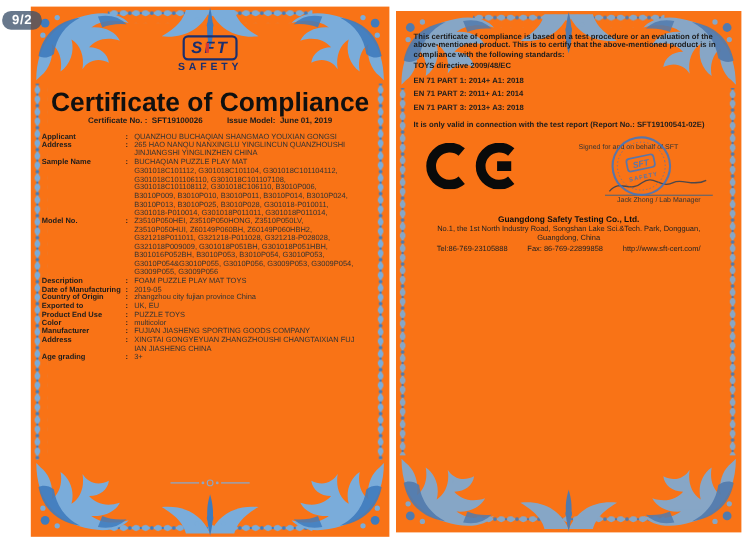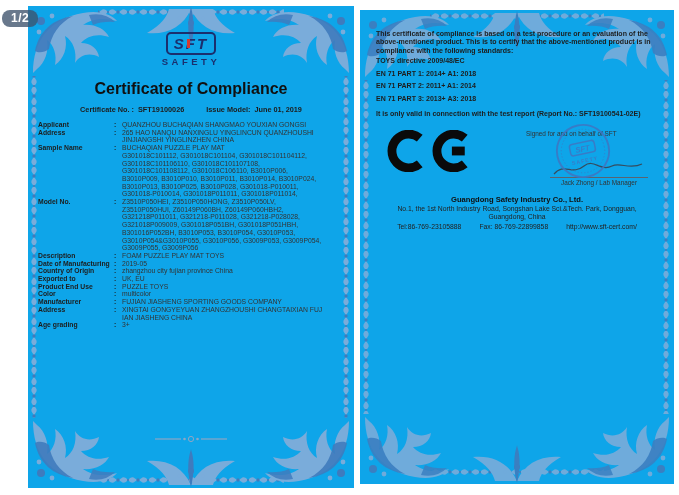--- a/index.html
+++ b/index.html
@@ -1,41 +1,41 @@
 <!DOCTYPE html>
 <html><head>
 <meta charset="utf-8">
 <style>
   html,body{margin:0;padding:0;}
   body{
     width:679px;height:495px;position:relative;overflow:hidden;
     background:#ffffff;font-family:"Liberation Sans",sans-serif;
     -webkit-font-smoothing:antialiased;
   }
-  .page{position:absolute;background:#0ea5e9;}
+  .page{position:absolute;background:#f97316;}
   #page-left{left:28px;top:6px;width:326px;height:482px;}
   #page-right{left:360px;top:10px;width:314px;height:474px;}
   .border-art{position:absolute;inset:0;width:100%;height:100%;pointer-events:none;}
 
   
   .page-badge{
     position:absolute;left:2px;top:10px;z-index:20;
     background:rgba(62,82,108,0.78);color:#fff;
     border-radius:8px;padding:1px 9px 2px 9px;
     font-size:12px;font-weight:bold;letter-spacing:0.5px;
   }
 
   
   .lp-logo{position:absolute;top:26px;left:0;right:0;display:flex;flex-direction:column;align-items:center;z-index:2;}
   .logo-box{position:relative;border:2.5px solid #1b2f6e;border-radius:5px;padding:0 6px;
             font-size:15px;font-weight:bold;font-style:italic;color:#1b2f6e;letter-spacing:2px;line-height:19px;}
   .logo-red{position:absolute;left:19px;top:5px;width:3.5px;height:9px;background:#d63a2f;}
   .logo-sub{margin-top:1px;font-size:9.5px;font-weight:bold;color:#1b2f6e;letter-spacing:3.5px;}
   .lp-title{position:absolute;top:74px;left:0;right:0;text-align:center;
-            font-size:16px;font-weight:bold;color:#101010;z-index:2;}
+            font-size:24px;font-weight:bold;color:#101010;z-index:2;}
   .lp-certline{position:absolute;top:99px;left:0;right:0;display:flex;justify-content:center;
                font-size:7.3px;font-weight:bold;color:#1d1d1d;z-index:2;}
   .lp-certline .gap{width:22px;}
   .lp-certline .sp{width:4px;}
   .lp-fields{position:absolute;top:115px;left:10px;right:10px;z-index:2;}
   .field-row{display:flex;align-items:flex-start;line-height:7.7px;}
   .f-label{width:76px;font-weight:bold;color:#1d1d1d;font-size:6.8px;flex-shrink:0;}
   .f-colon{width:8px;font-weight:bold;color:#1d1d1d;font-size:6.8px;flex-shrink:0;}
   .f-value{flex:1;color:#333;font-size:6.8px;white-space:pre-line;}
 
@@ -96,21 +96,21 @@
     <g id="dividerOrn">
       <rect x="-36" y="-0.6" width="26" height="1.2" fill="#8ea6c4"></rect>
       <rect x="10" y="-0.6" width="26" height="1.2" fill="#8ea6c4"></rect>
       <circle cx="0" cy="0" r="2.6" fill="none" stroke="#8ea6c4" stroke-width="1"></circle>
       <circle cx="-6.5" cy="0" r="1.3" fill="#8ea6c4"></circle>
       <circle cx="6.5" cy="0" r="1.3" fill="#8ea6c4"></circle>
     </g>
   </defs>
 </svg>
 
-<div class="page-badge">1/2</div>
+<div class="page-badge">9/2</div>
 
 <div class="page" id="page-left">
   <svg class="border-art" viewBox="0 0 326 482" preserveAspectRatio="none">
     <rect x="70" y="3" width="186" height="12" fill="url(#chainH)"></rect>
     <rect x="70" y="467" width="186" height="12" fill="url(#chainH)"></rect>
     <rect x="3" y="70" width="12" height="342" fill="url(#chainV)"></rect>
     <rect x="311" y="70" width="12" height="342" fill="url(#chainV)"></rect>
     <use href="#cornerFl" xlink:href="#cornerFl" transform="translate(3,3)"></use>
     <use href="#cornerFl" xlink:href="#cornerFl" transform="translate(323,3) scale(-1,1)"></use>
     <use href="#cornerFl" xlink:href="#cornerFl" transform="translate(3,479) scale(1,-1)"></use>
@@ -265,20 +265,20 @@
   <svg class="stamp" viewBox="0 0 60 60">
     <g transform="rotate(-12 30 30)">
       <circle cx="30" cy="30" r="27" stroke="#3f76c2" stroke-width="2" fill="none"></circle>
       <circle cx="30" cy="30" r="22.5" stroke="#3f76c2" stroke-width="0.8" fill="none" stroke-dasharray="1.2,2.2"></circle>
       <rect x="17" y="21" width="26" height="12" rx="3" stroke="#3f76c2" stroke-width="1.6" fill="none"></rect>
       <text x="30" y="30.5" text-anchor="middle" font-size="8" font-weight="bold" font-style="italic" fill="#3f76c2" font-family="Liberation Sans, sans-serif">SFT</text>
       <text x="30" y="42" text-anchor="middle" font-size="5.5" font-weight="bold" letter-spacing="1" fill="#3f76c2" font-family="Liberation Sans, sans-serif">SAFETY</text>
     </g>
   </svg>
 
-  <div class="company">Guangdong Safety Industry Co., Ltd.</div>
+  <div class="company">Guangdong Safety Testing Co., Ltd.</div>
   <div class="company-addr">No.1, the 1st North Industry Road, Songshan Lake Sci.&amp;Tech. Park, Dongguan, Guangdong, China</div>
   <div class="contact">
     <span>Tel:86-769-23105888</span>
     <span>Fax: 86-769-22899858</span>
     <span>http://www.sft-cert.com/</span>
   </div>
 </div>
 
 </body></html>

